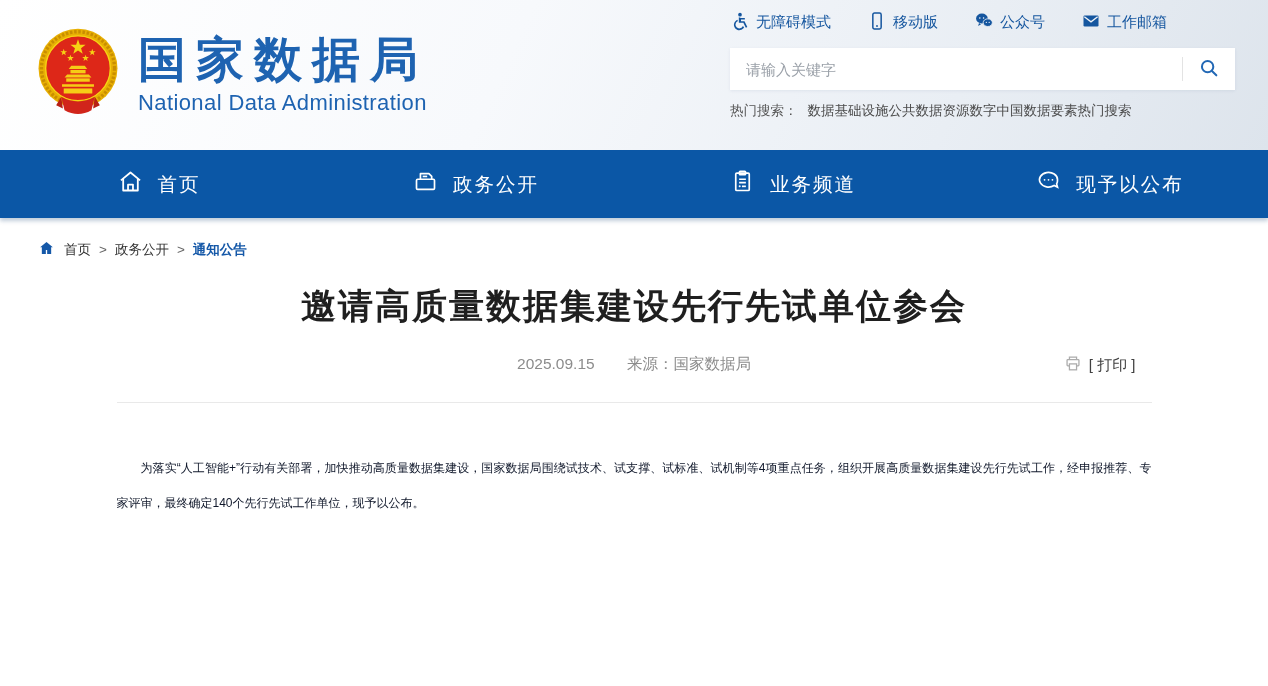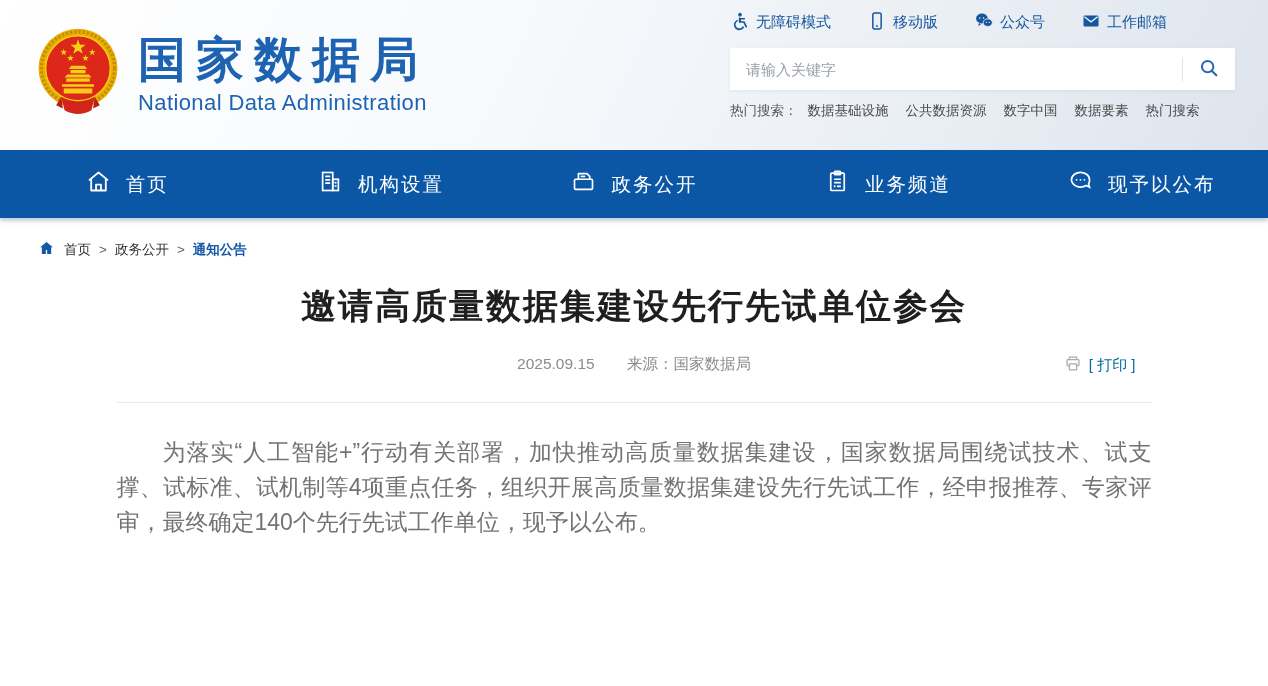--- a/index.html
+++ b/index.html
@@ -25,21 +25,21 @@
     background:#fff; border-radius:0; box-shadow:0 1px 3px rgba(40,70,110,0.08); }
   .search-box input { flex:1; border:none; outline:none; height:100%; padding:0 16px;
     font-size:15px; color:#333; background:transparent;
     font-family:"Liberation Sans","DejaVu Sans",sans-serif; }
   .search-box input::placeholder { color:#9aa0a8; }
   .search-divider { width:1px; height:24px; background:#e3e3e3; }
   .search-btn { width:52px; height:100%; display:flex; align-items:center; justify-content:center;
     background:none; border:none; cursor:pointer; }
 
   .hot-row { margin-top:12px; display:flex; align-items:center; font-size:13.5px; color:#555; }
-  .hot-row .hot-term { color:#4a4a4a; text-decoration:none; margin-left:17px; cursor:pointer; }
+  .hot-row .hot-term { color:#4a4a4a; text-decoration:none; cursor:pointer; }
   .hot-row .hot-term:first-of-type { margin-left:10px; }
 
   
   .nav { height:68px; background:#0b57a6; display:flex; box-shadow:0 3px 4px rgba(12,58,110,0.25); }
   .nav-item { flex:1; display:flex; align-items:center; justify-content:center; gap:14px;
     color:#fff; font-size:19.5px; letter-spacing:2px; cursor:pointer; text-decoration:none; }
   .nav-item svg { width:27px; height:27px; }
 
   
   .crumbs { margin:22px 0 0 38px; display:flex; align-items:center; font-size:13.5px; color:#333; }
@@ -49,24 +49,24 @@
   .crumb-current { color:#1558a8; font-weight:700; }
 
   
   .article { width:1035px; margin:0 auto; }
   .article-title { margin-top:24px; text-align:center; font-size:35px; font-weight:700;
     color:#1f1f1f; letter-spacing:2px; }
   .article-meta { position:relative; margin-top:24px; text-align:center;
     font-size:15.5px; color:#8c8c8c; height:22px; }
   .meta-date { margin-right:28px; }
   .print-ctl { position:absolute; right:16px; top:0; display:inline-flex; align-items:center;
-    gap:6px; color:#0369a1; font-size:15px; cursor:pointer; background:none; border:none; }
+    gap:6px; color:#404040; font-size:15px; cursor:pointer; background:none; border:none; }
   .print-ctl svg { width:20px; height:19px; }
   .article-divider { border:none; border-top:1px solid #e9e9e9; margin:26px 0 0; }
-  .article-body { margin-top:32px; font-size:23px; line-height:35px; color:#737373;
+  .article-body { margin-top:48px; font-size:12px; line-height:35px; color:#0f172a;
     text-align:justify; }
   .article-body p { text-indent:2em; }
 </style>
 </head>
 <body>
 
 <div class="header">
   <div class="logo-wrap">
     <svg class="emblem" viewBox="0 0 100 116">
       <circle cx="50" cy="50" r="47" fill="#e8b004"></circle>
@@ -160,28 +160,20 @@
 <div class="nav">
   <a class="nav-item">
     <span><svg viewBox="0 0 24 24" fill="none" stroke="#fff" stroke-width="1.6" stroke-linejoin="round">
           <path d="M3.5 11 12 4 l8.5 7"></path>
           <path d="M5.5 9.6 V20 h13 V9.6"></path>
           <path d="M9.8 20 v-5.2 h4.4 V20"></path>
         </svg></span>
     <span>首页</span>
   </a>
   <a class="nav-item">
-    <span><svg viewBox="0 0 24 24" fill="none" stroke="#fff" stroke-width="1.5">
-          <rect x="5" y="4" width="9" height="16"></rect>
-          <rect x="14" y="10" width="5" height="10"></rect>
-          <path d="M7.3 7.5 h4.4 M7.3 10.5 h4.4 M7.3 13.5 h4.4 M15.6 13 h1.8 M15.6 16 h1.8"></path>
-        </svg></span>
-    <span>机构设置</span>
-  </a>
-  <a class="nav-item">
     <span><svg viewBox="0 0 24 24" fill="none" stroke="#fff" stroke-width="1.5" stroke-linejoin="round">
           <path d="M7.5 10 V5 h7.5 l2.5 2.5 V10"></path>
           <path d="M9.5 7.5 h4"></path>
           <rect x="4" y="10" width="16" height="9" rx="1"></rect>
         </svg></span>
     <span>政务公开</span>
   </a>
   <a class="nav-item">
     <span><svg viewBox="0 0 24 24" fill="none" stroke="#fff" stroke-width="1.5">
           <rect x="6" y="4.5" width="12" height="15.5" rx="1"></rect>

